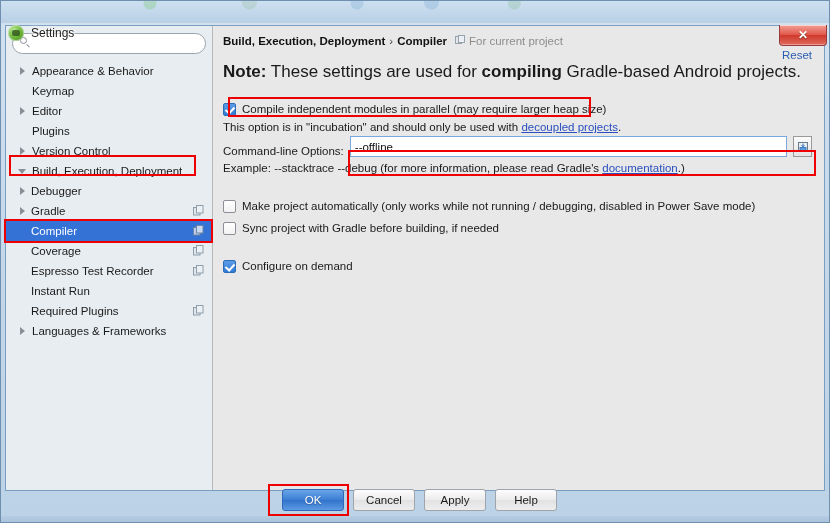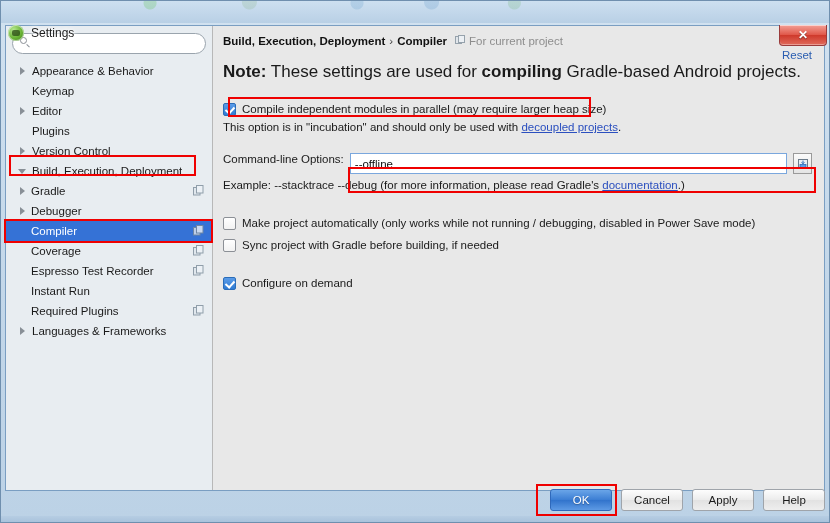--- a/index.html
+++ b/index.html
@@ -306,22 +306,22 @@
     margin-top: 4px;
   }
   a.inline-link {
     color: #2b4fbf;
     text-decoration: underline;
     cursor: pointer;
   }
 
   .cmd-row {
     display: flex;
-    align-items: flex-start;
-    margin-top: 20px;
+    align-items: flex-end;
+    margin-top: 3px;
     position: relative;
   }
   .cmd-label {
     font-size: 11.5px;
     color: #1a1a1a;
     white-space: nowrap;
     margin-right: 6px;
   }
   .cmd-input {
     flex: 1;
@@ -361,21 +361,21 @@
     z-index: 20;
   }
 
   
   .buttonbar {
     position: absolute;
     left: 5px; top: 483px;
     width: 820px; height: 34px;
     display: flex;
     align-items: center;
-    justify-content: flex-end;
+    justify-content: center;
     z-index: 4;
   }
   .dlg-btn {
     height: 22px;
     min-width: 62px;
     margin-left: 9px;
     box-sizing: border-box;
     border: 1px solid #9fa4aa;
     border-radius: 3px;
     background: linear-gradient(180deg,#fdfdfd 0%, #ececec 48%, #e2e2e2 52%, #eeeeee 100%);
@@ -449,31 +449,31 @@
           <div class="tree-row top">
             <span class="twisty collapsed"></span>
             <span class="tree-label">Version Control</span>
           </div>
           <div class="tree-row top">
             <span class="twisty expanded"></span>
             <span class="tree-label">Build, Execution, Deployment</span>
           </div>
           <div class="tree-row child">
             <span class="twisty collapsed"></span>
+            <span class="tree-label">Debugger</span>
+          </div>
+          <div class="tree-row child">
+            <span class="twisty collapsed"></span>
             <span class="tree-label">Gradle</span>
             <span class="scope-icon">
               <svg width="11" height="11" viewBox="0 0 11 11">
                 <rect x="0.5" y="2.5" width="6.5" height="7.5" fill="#dfe6ed" stroke="#7b8b99" stroke-width="1"></rect>
                 <rect x="3.5" y="0.5" width="6.5" height="7.5" fill="#eef3f8" stroke="#7b8b99" stroke-width="1"></rect>
               </svg>
             </span>
-          </div>
-          <div class="tree-row child">
-            <span class="twisty collapsed"></span>
-            <span class="tree-label">Debugger</span>
           </div>
           <div class="tree-row child selected">
             <span class="twisty"></span>
             <span class="tree-label">Compiler</span>
             <span class="scope-icon">
               <svg width="11" height="11" viewBox="0 0 11 11">
                 <rect x="0.5" y="2.5" width="6.5" height="7.5" fill="#dfe6ed" stroke="#7b8b99" stroke-width="1"></rect>
                 <rect x="3.5" y="0.5" width="6.5" height="7.5" fill="#eef3f8" stroke="#7b8b99" stroke-width="1"></rect>
               </svg>
             </span>

